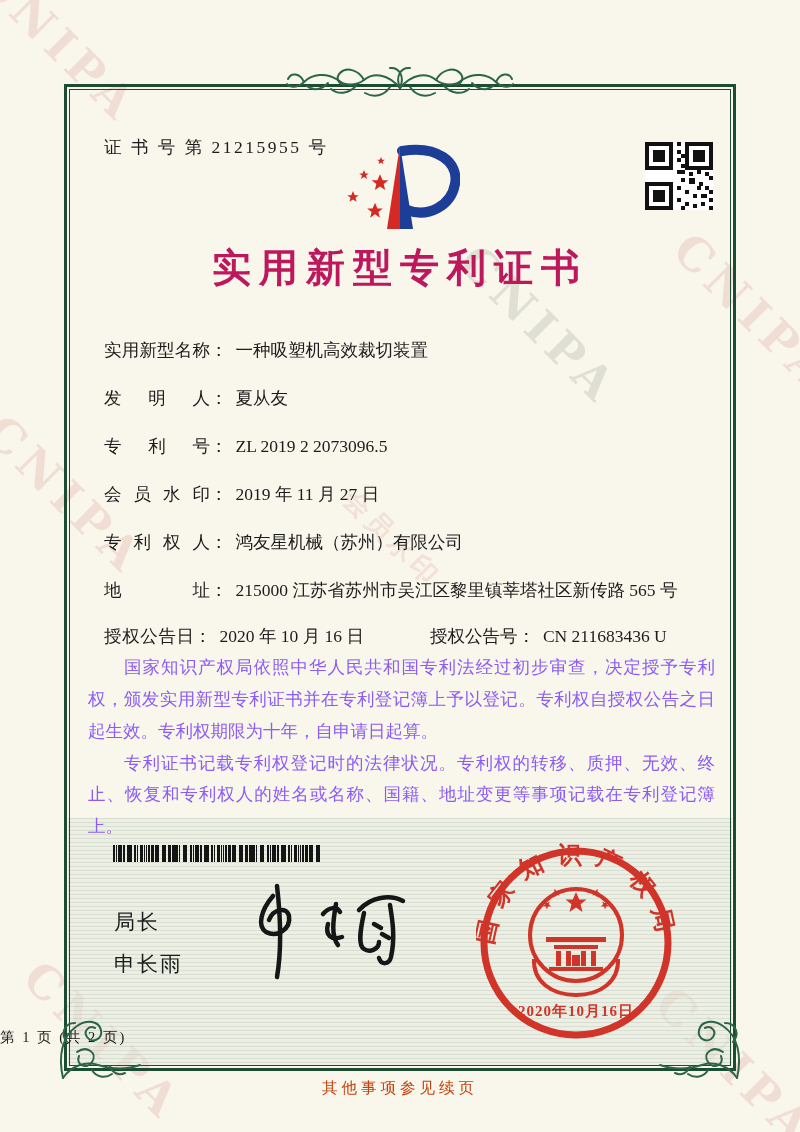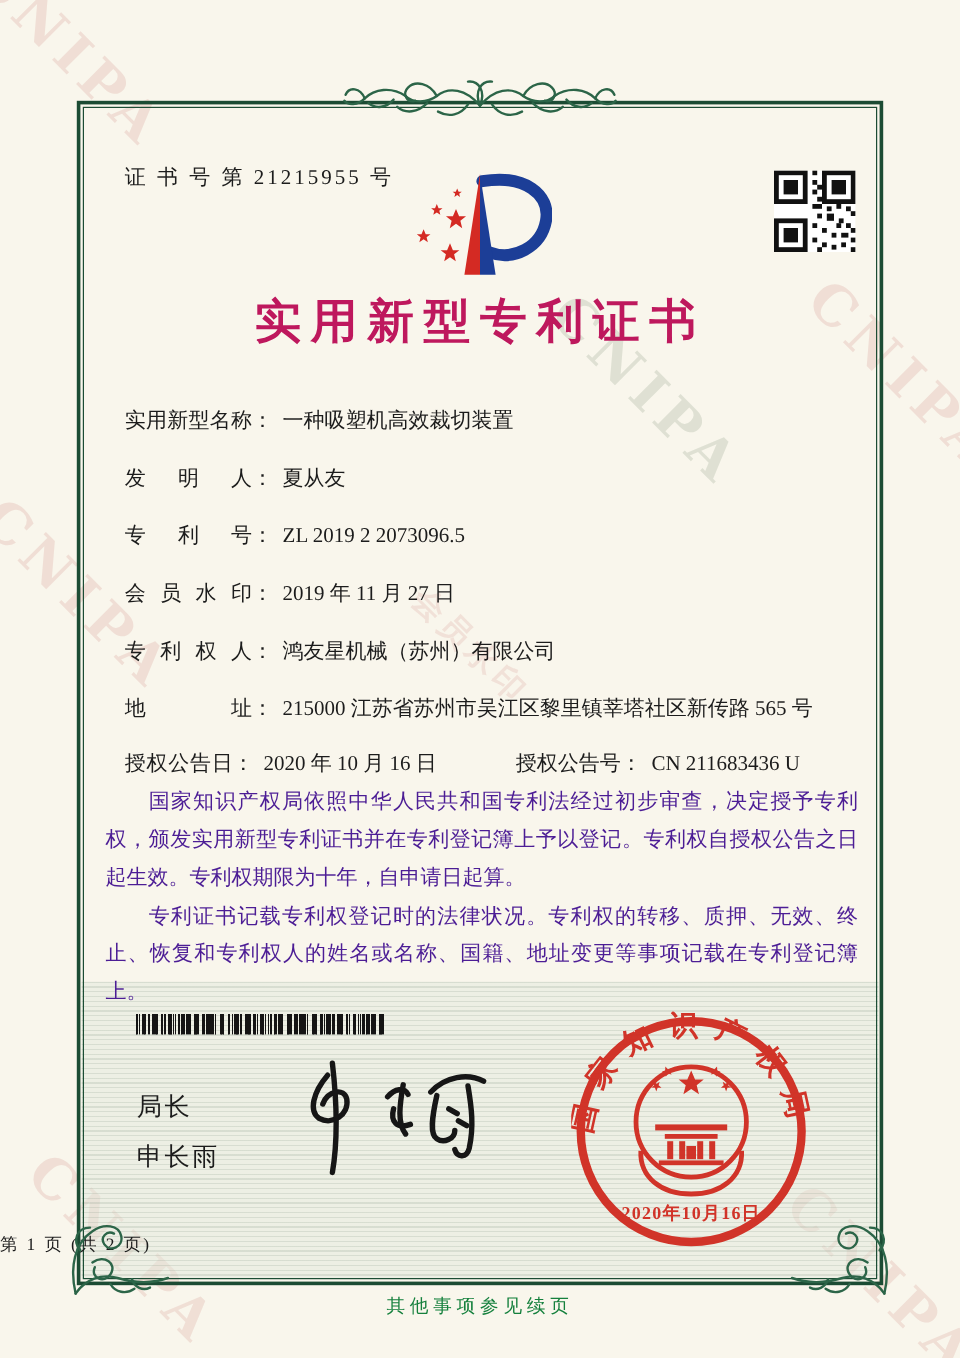--- a/index.html
+++ b/index.html
@@ -46,21 +46,21 @@
   
   .field-row { position:absolute; left:104px; z-index:4; font-size:17.5px; white-space:nowrap; }
   .flabel { display:inline-block; width:106px; text-align:justify; text-align-last:justify; }
   .flabel-narrow { display:inline-block; width:90px; text-align:justify; text-align-last:justify; }
   .fvalue { margin-left:8px; }
   .grant-no-pair { margin-left:66px; }
   
   #paras { position:absolute; left:88px; top:652px; width:627px; z-index:4; }
   #paras p {
     margin:0; font-size:17.5px; line-height:1.82; text-indent:2.05em;
-    text-align:justify; color:#4c1d95;
+    text-align:justify; color:#8b5cf6;
   }
   
   #barcode {
     position:absolute; left:113px; top:845px; width:207px; height:17px; z-index:4;
     background-image:
       repeating-linear-gradient(90deg,#141414 0 2px,transparent 2px 3px,#141414 3px 4px,transparent 4px 7px),
       repeating-linear-gradient(90deg,#141414 0 1px,transparent 1px 5px,#141414 5px 8px,transparent 8px 11px);
   }
   
   #signer { position:absolute; left:114px; top:908px; z-index:4; font-size:21px; }
@@ -69,21 +69,21 @@
   
   #seal { position:absolute; left:476px; top:843px; z-index:6; opacity:.95; }
   #seal text { font-family:"Liberation Serif","DejaVu Serif",serif; }
   
   #page-info {
     position:absolute; left:0; top:1028px; width:764px; text-align:left; z-index:4;
     font-size:14.5px; letter-spacing:2px;
   }
   #footer-note {
     position:absolute; left:0; top:1078px; width:100%; text-align:center; z-index:4;
-    font-size:15.5px; letter-spacing:4px; color:#15803d;
+    font-size:15.5px; letter-spacing:4px; color:#c2410c;
   }
 </style>
 </head>
 <body>
 
 <div id="page">
 
   <span class="wm" style="left:-42px; top:16px;">CNIPA</span>
   <span class="wm wm-green" style="left:438px; top:298px;">CNIPA</span>
   <span class="wm" style="left:-36px; top:468px;">CNIPA</span>

